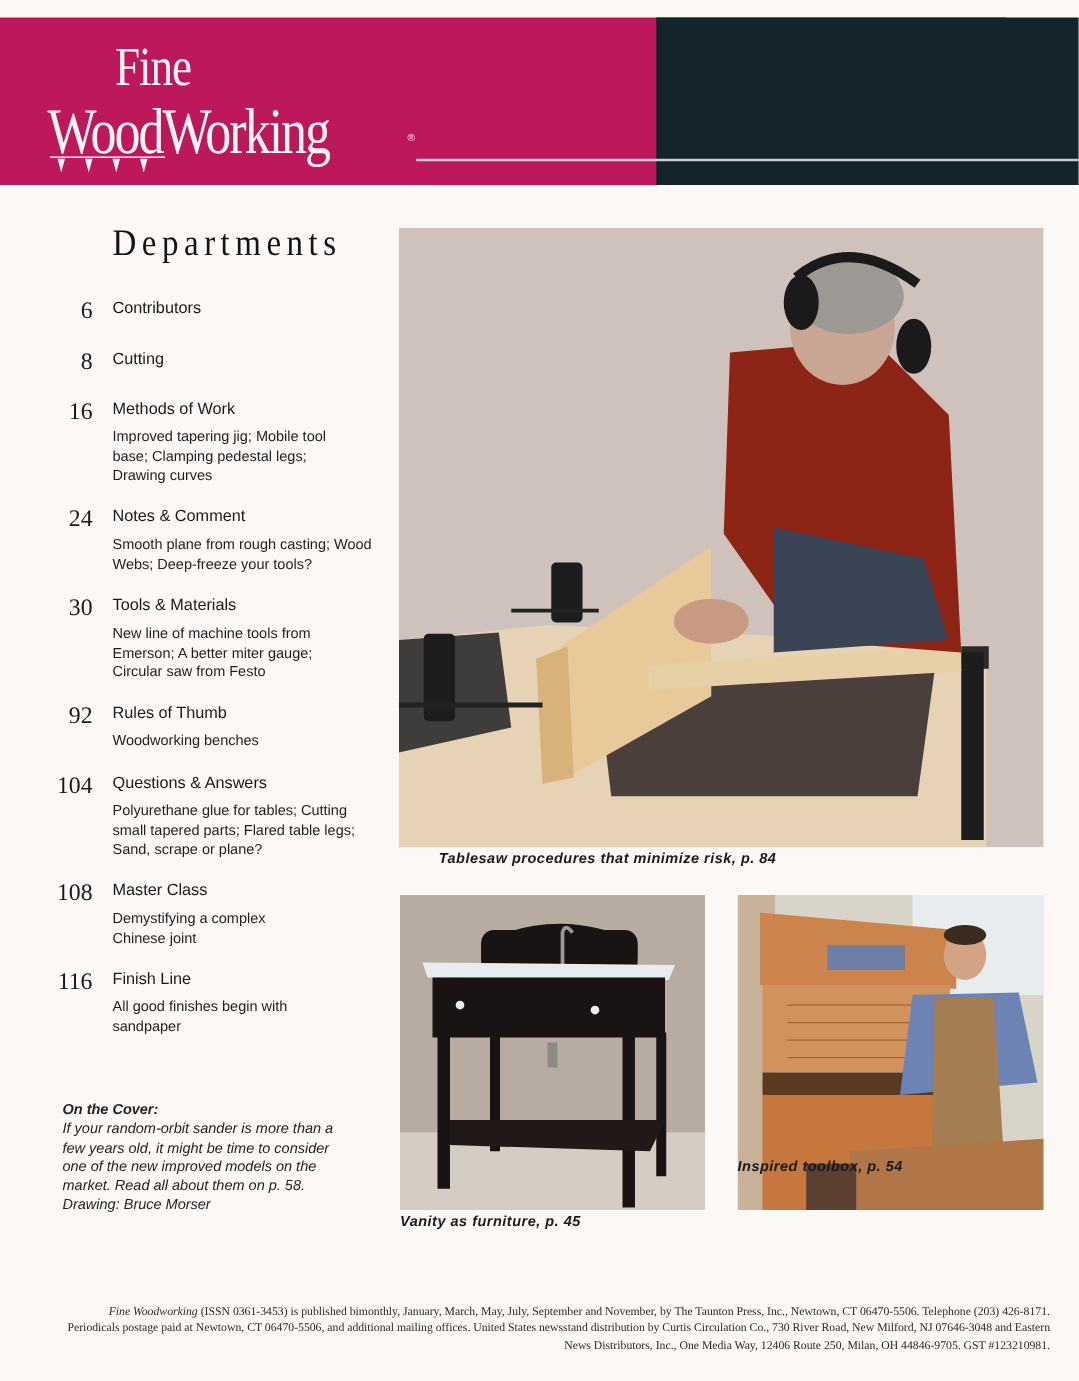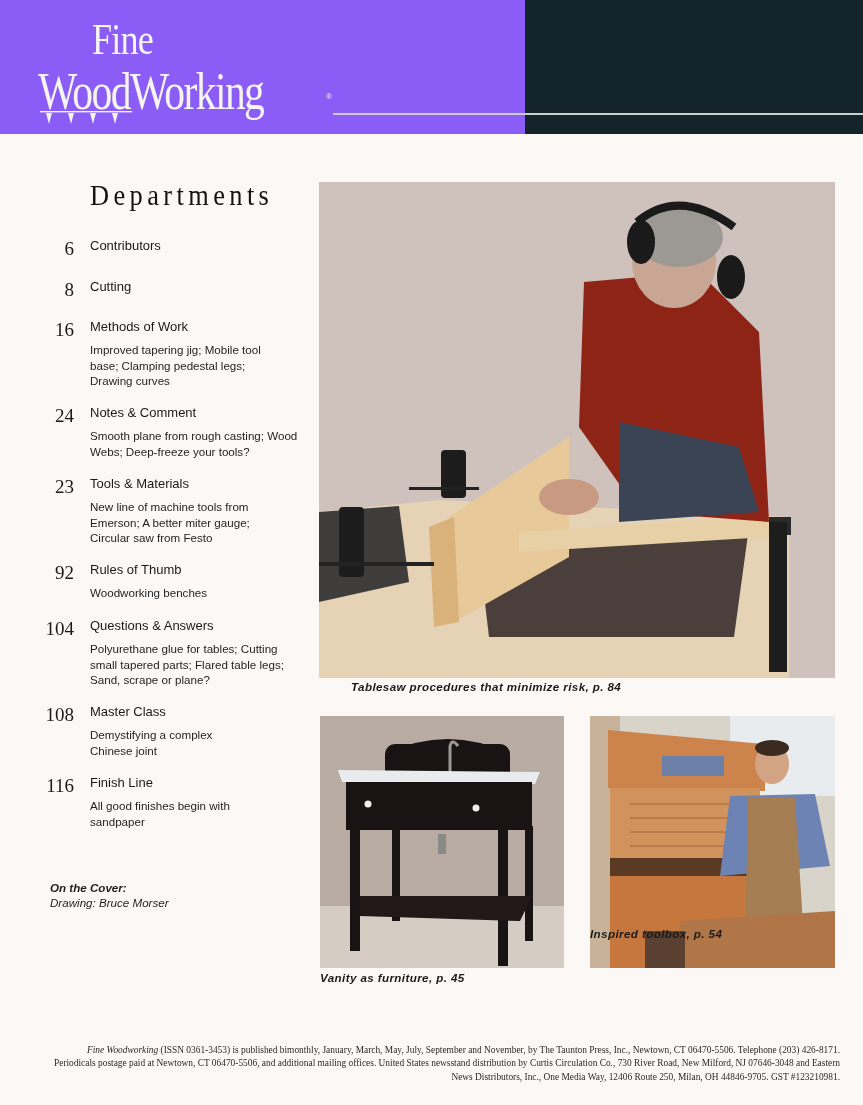--- a/index.html
+++ b/index.html
@@ -4,22 +4,22 @@
 <style>
   html, body { margin: 0; padding: 0; }
   body {
     width: 863px; height: 1105px; position: relative; overflow: hidden;
     background: #fbf8f5;
     font-family: "Liberation Sans", sans-serif;
     color: #1a1a1a;
   }
   
   .masthead {
-    position: absolute; left: 0; top: 0; width: 805px; height: 134px;
-    background: #8b5cf6;
+    position: absolute; left: 0; top: 14px; width: 805px; height: 134px;
+    background: #be185d;
   }
   .masthead .seg2 { position: absolute; left: 525px; top: 0; width: 338px; height: 134px; background: #13242b; }
   .logo-fine {
     position: absolute; left: 92px; top: 18px;
     font-family: "Liberation Serif", serif; font-size: 44px; color: #f4f4f0;
     letter-spacing: -1px; line-height: 1;
     transform: scaleX(0.82); transform-origin: left top;
   }
   .logo-wood {
     position: absolute; left: 38px; top: 66px;
@@ -106,21 +106,21 @@
     <span class="dept-num">16</span>
     <span class="dept-name">Methods of Work</span>
     <div class="dept-desc" style="width:200px">Improved tapering jig; Mobile tool base; Clamping pedestal legs; Drawing curves</div>
   </div>
   <div class="dept-item" style="top:405px">
     <span class="dept-num">24</span>
     <span class="dept-name">Notes &amp; Comment</span>
     <div class="dept-desc" style="width:215px">Smooth plane from rough casting; Wood Webs; Deep-freeze your tools?</div>
   </div>
   <div class="dept-item" style="top:476px">
-    <span class="dept-num">23</span>
+    <span class="dept-num">30</span>
     <span class="dept-name">Tools &amp; Materials</span>
     <div class="dept-desc" style="width:180px">New line of machine tools from Emerson; A better miter gauge; Circular saw from Festo</div>
   </div>
   <div class="dept-item" style="top:562px">
     <span class="dept-num">92</span>
     <span class="dept-name">Rules of Thumb</span>
     <div class="dept-desc">Woodworking benches</div>
   </div>
   <div class="dept-item" style="top:618px">
     <span class="dept-num">104</span>
@@ -134,20 +134,21 @@
   </div>
   <div class="dept-item" style="top:775px">
     <span class="dept-num">116</span>
     <span class="dept-name">Finish Line</span>
     <div class="dept-desc" style="width:140px">All good finishes begin with sandpaper</div>
   </div>
 </div>
 
 <div class="cover-note">
   <div class="cover-head">On the Cover:</div>
+  <div>If your random-orbit sander is more than a few years old, it might be time to consider one of the new improved models on the market. Read all about them on p. 58.</div>
   <div>Drawing: Bruce Morser</div>
 </div>
 
 <div class="photo" style="left:319px; top:182px; width:516px; height:496px;">
   <svg width="516" height="496" viewBox="0 0 516 496">
     <rect width="516" height="496" fill="#cfc2bd"></rect>
 
     <polygon points="0,330 120,318 470,335 470,496 0,496" fill="#e6d3b5"></polygon>
     <polygon points="0,330 80,324 90,400 0,420" fill="#3f3d3c"></polygon>
     <polygon points="160,370 430,345 415,455 170,455" fill="#4a3f3b"></polygon>

